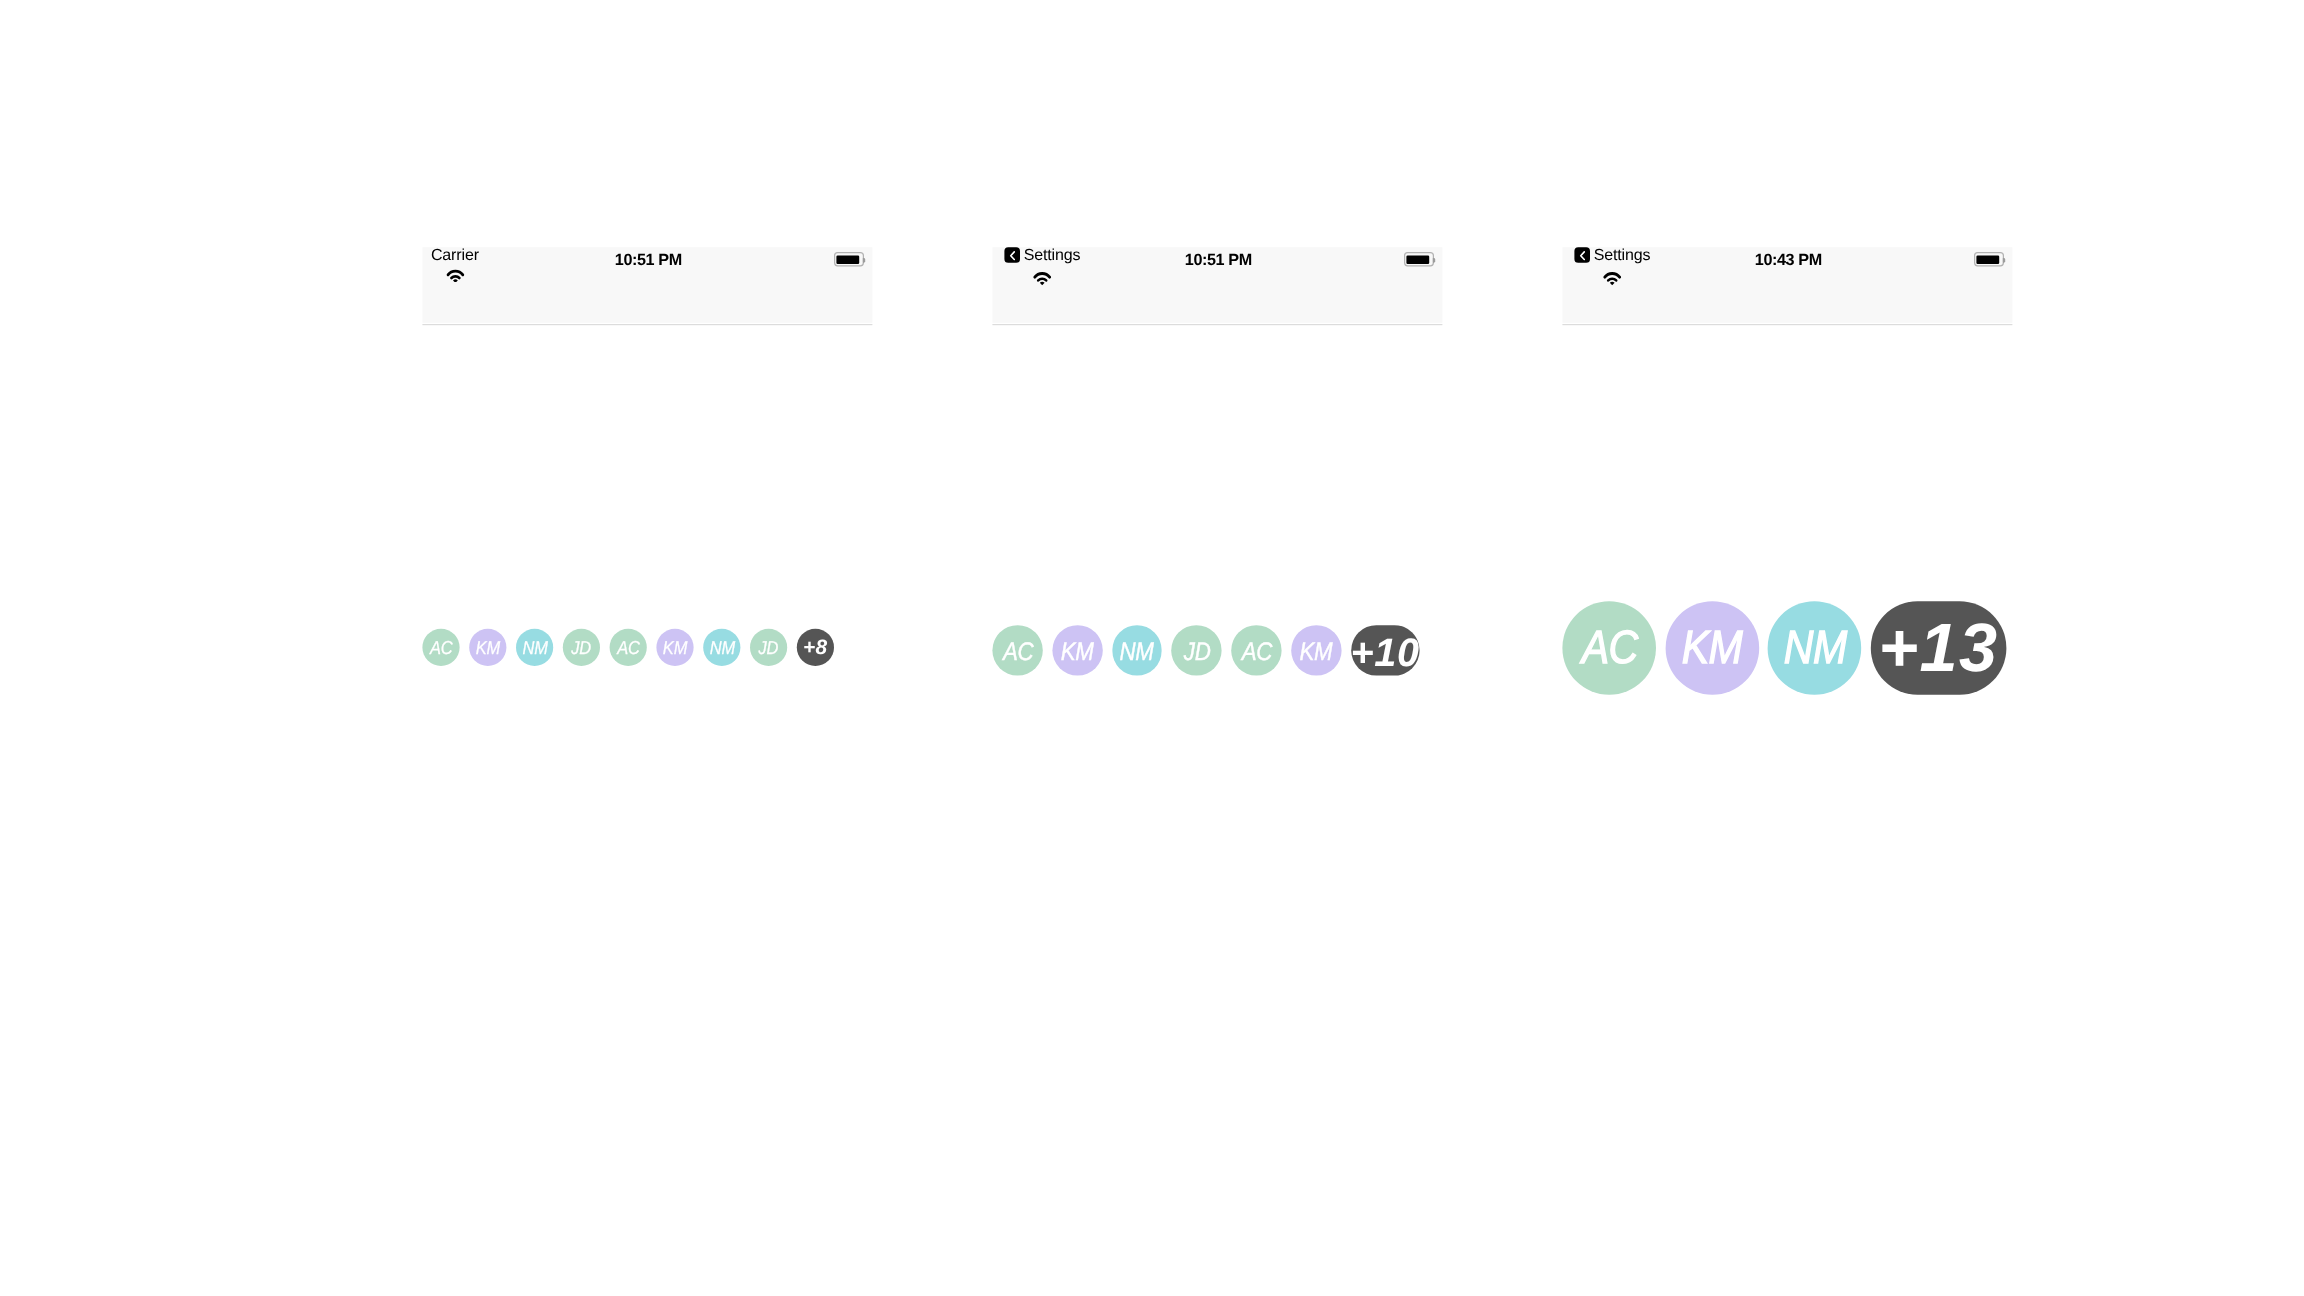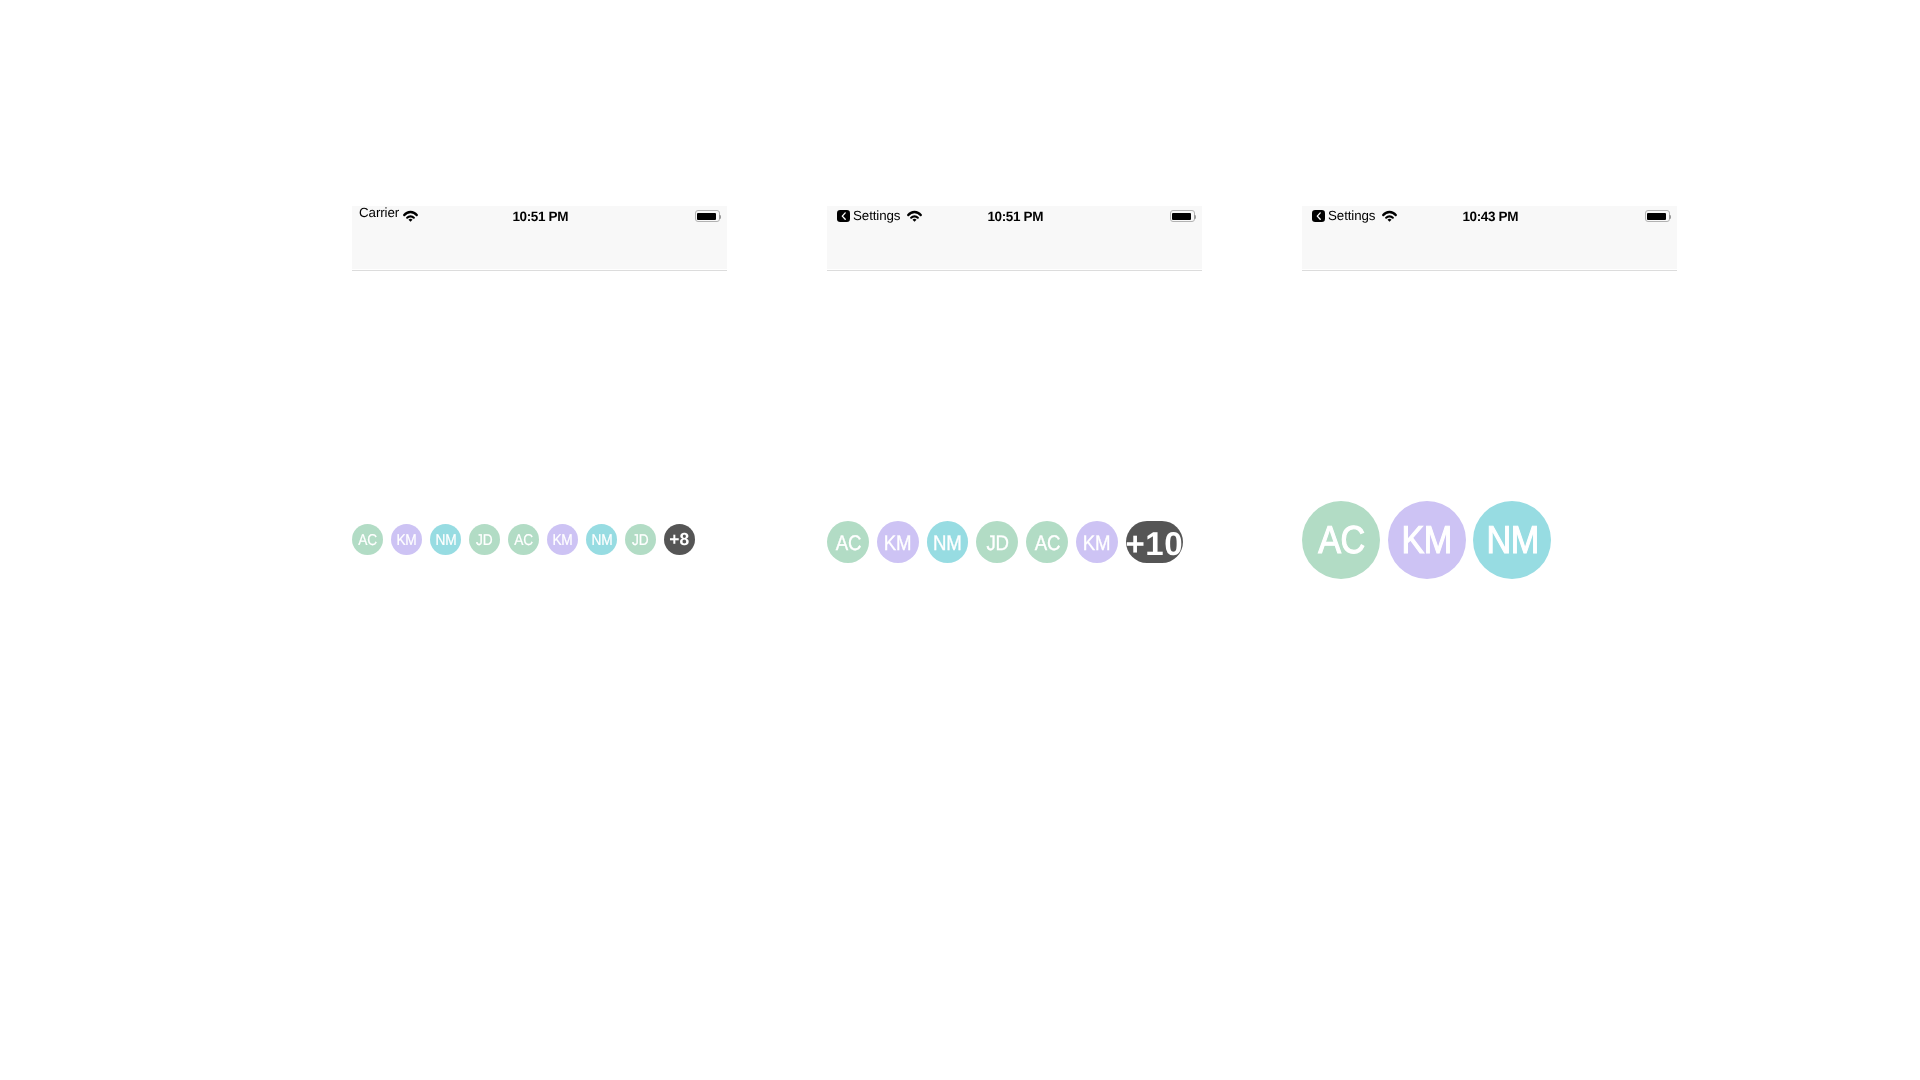--- a/index.html
+++ b/index.html
@@ -10,41 +10,41 @@
        text-rendering:geometricPrecision;}
   body *{-webkit-font-smoothing:antialiased;}
   #root{position:absolute;left:0;top:0;width:1920px;height:1080px;
          opacity:0.999;transform:translateZ(0);will-change:transform;}
 
   .screen{position:absolute;}
 
   
   .statusbar{position:absolute;left:0;top:0;background:#F8F8F8;box-sizing:border-box;}
   .hairline{position:absolute;left:0;height:1px;background:#DCDCDC;}
-  .sb-left{position:absolute;top:0;height:20px;display:flex;gap:4.8px;}
+  .sb-left{position:absolute;top:0;height:20px;display:flex;align-items:center;gap:4.8px;flex-direction:column;}
   .sb-left.plain{left:7.1px;gap:4.2px;}
   .sb-left.hasback{left:10px;gap:7px;}
   .sb-carrier{font-size:13.35px;color:#000;letter-spacing:-0.12px;line-height:1;}
   .sb-back{display:flex;align-items:center;gap:3.6px;}
   .back-sq{width:12.5px;height:12.6px;background:#000;border-radius:3.2px;
            display:flex;align-items:center;justify-content:center;}
   .sb-time{position:absolute;left:1.5px;right:0;top:0;height:20px;display:flex;
            align-items:center;justify-content:center;
            font-size:13.5px;font-weight:bold;color:#000;letter-spacing:-0.35px;}
   .sb-right{position:absolute;right:6.2px;top:0;height:20px;display:flex;align-items:center;}
   .battery{position:relative;width:26.1px;height:11.8px;}
   .battery .shell{position:absolute;left:0;top:0;width:24.8px;height:11.8px;
                   border:1px solid #B2B2B2;border-radius:3px;box-sizing:border-box;}
   .battery .fill{position:absolute;left:2px;top:3.3px;width:19.4px;height:6.6px;
                  background:#000;border-radius:1px;}
   .battery .nub{position:absolute;left:24.7px;top:4.8px;width:1.4px;height:3.9px;
                 background:#9C9C9C;border-radius:0 1.2px 1.2px 0;}
 
   
-  .avatars{position:absolute;display:flex;align-items:flex-end;}
+  .avatars{position:absolute;display:flex;align-items:flex-end;font-style:italic;}
   .avatar{border-radius:999px;display:flex;align-items:center;justify-content:center;
           color:#fff;box-sizing:border-box;flex:0 0 auto;line-height:1;font-weight:400;}
   .avatar span{display:block;}
   .avatar .sx{display:block;}
   .badge{border-radius:999px;display:flex;align-items:center;justify-content:center;
          color:#fff;font-weight:700;box-sizing:border-box;flex:0 0 auto;line-height:1;}
   .badge span{display:block;}
 </style>
 </head>
 <body>
@@ -222,14 +222,17 @@
       <div class="avatar" style="width:78.1px;height:78.1px;background:#CDC3F4;font-size:38.9px;letter-spacing:-0.6px;-webkit-text-stroke:1.1px #fff;">
         <span class="sx" style="transform:translateY(1.8px) scaleX(0.88)">
           <span>KM</span>
         </span>
       </div>
       <div class="avatar" style="width:78.1px;height:78.1px;background:#97DCE2;font-size:38.9px;letter-spacing:-0.6px;-webkit-text-stroke:1.1px #fff;">
         <span class="sx" style="transform:translateY(1.8px) scaleX(0.88)">
           <span>NM</span>
         </span>
       </div>
+      <div class="badge" style="height:78.1px;width:112.5px;background:#555555;font-size:57px;letter-spacing:1.2px;">
+        <span style="display:block;transform:translateY(1.2px)">+13</span>
+      </div>
     </div>
   </div>
 
 </body></html>

